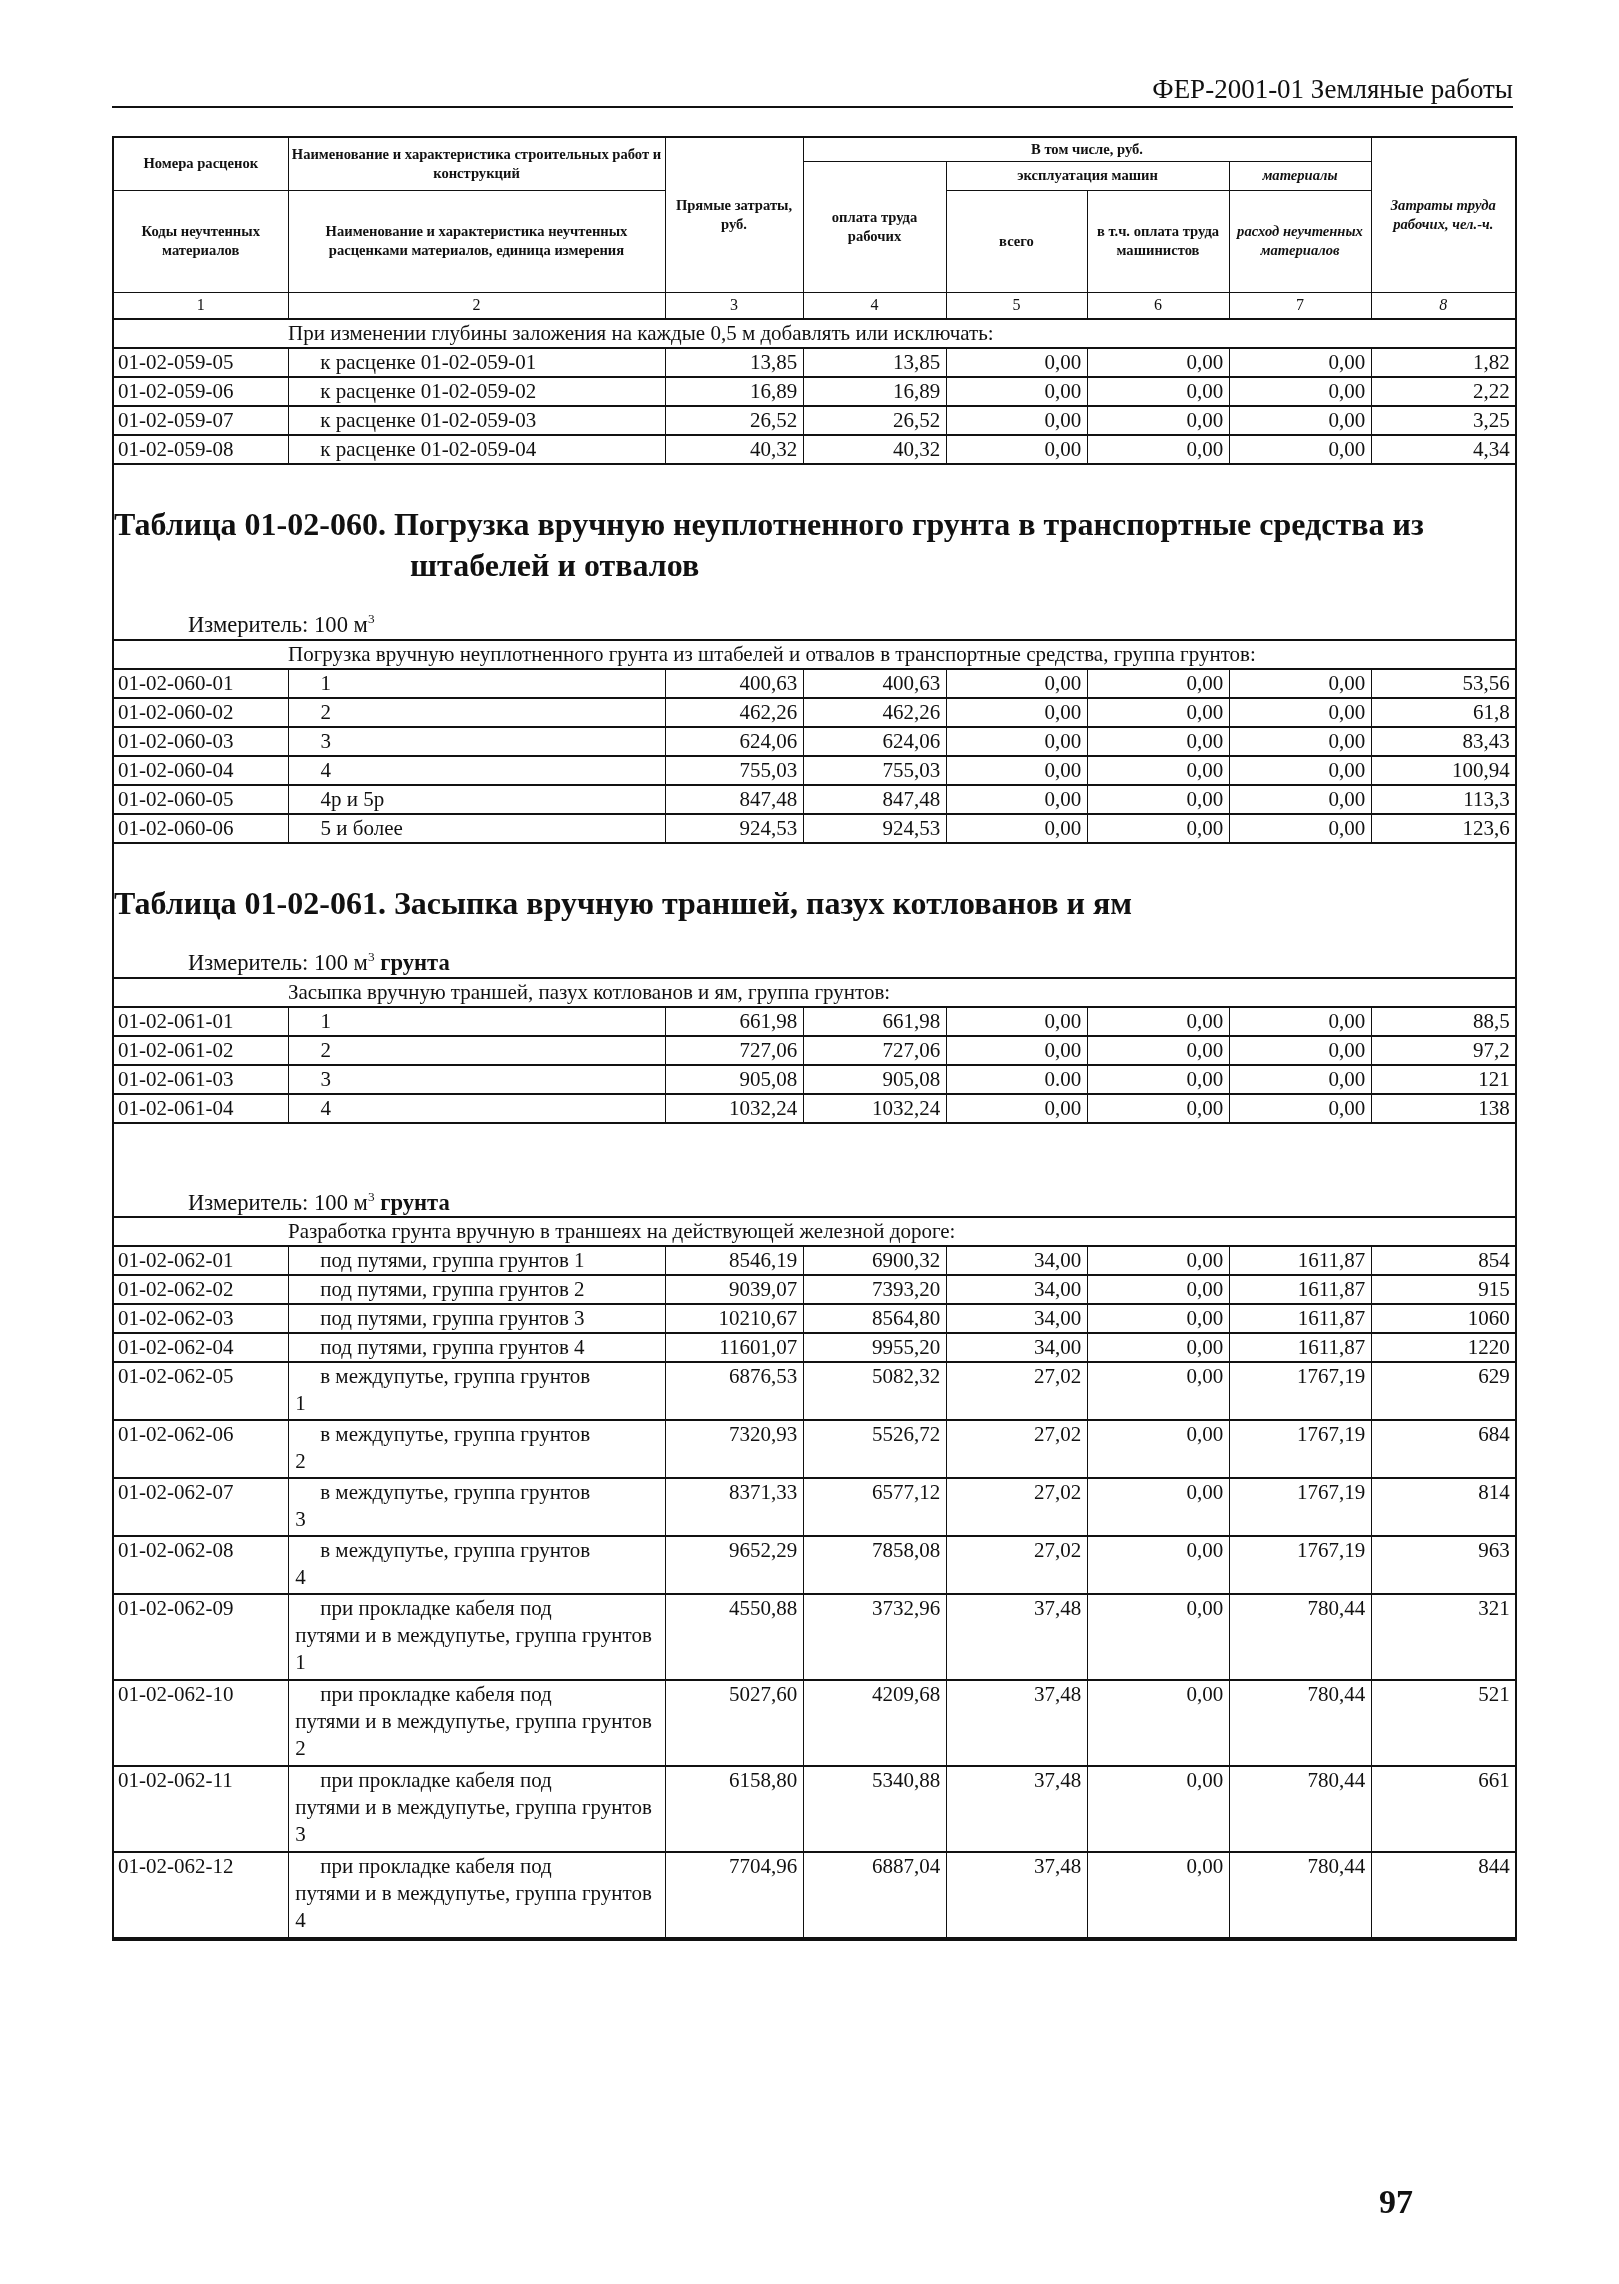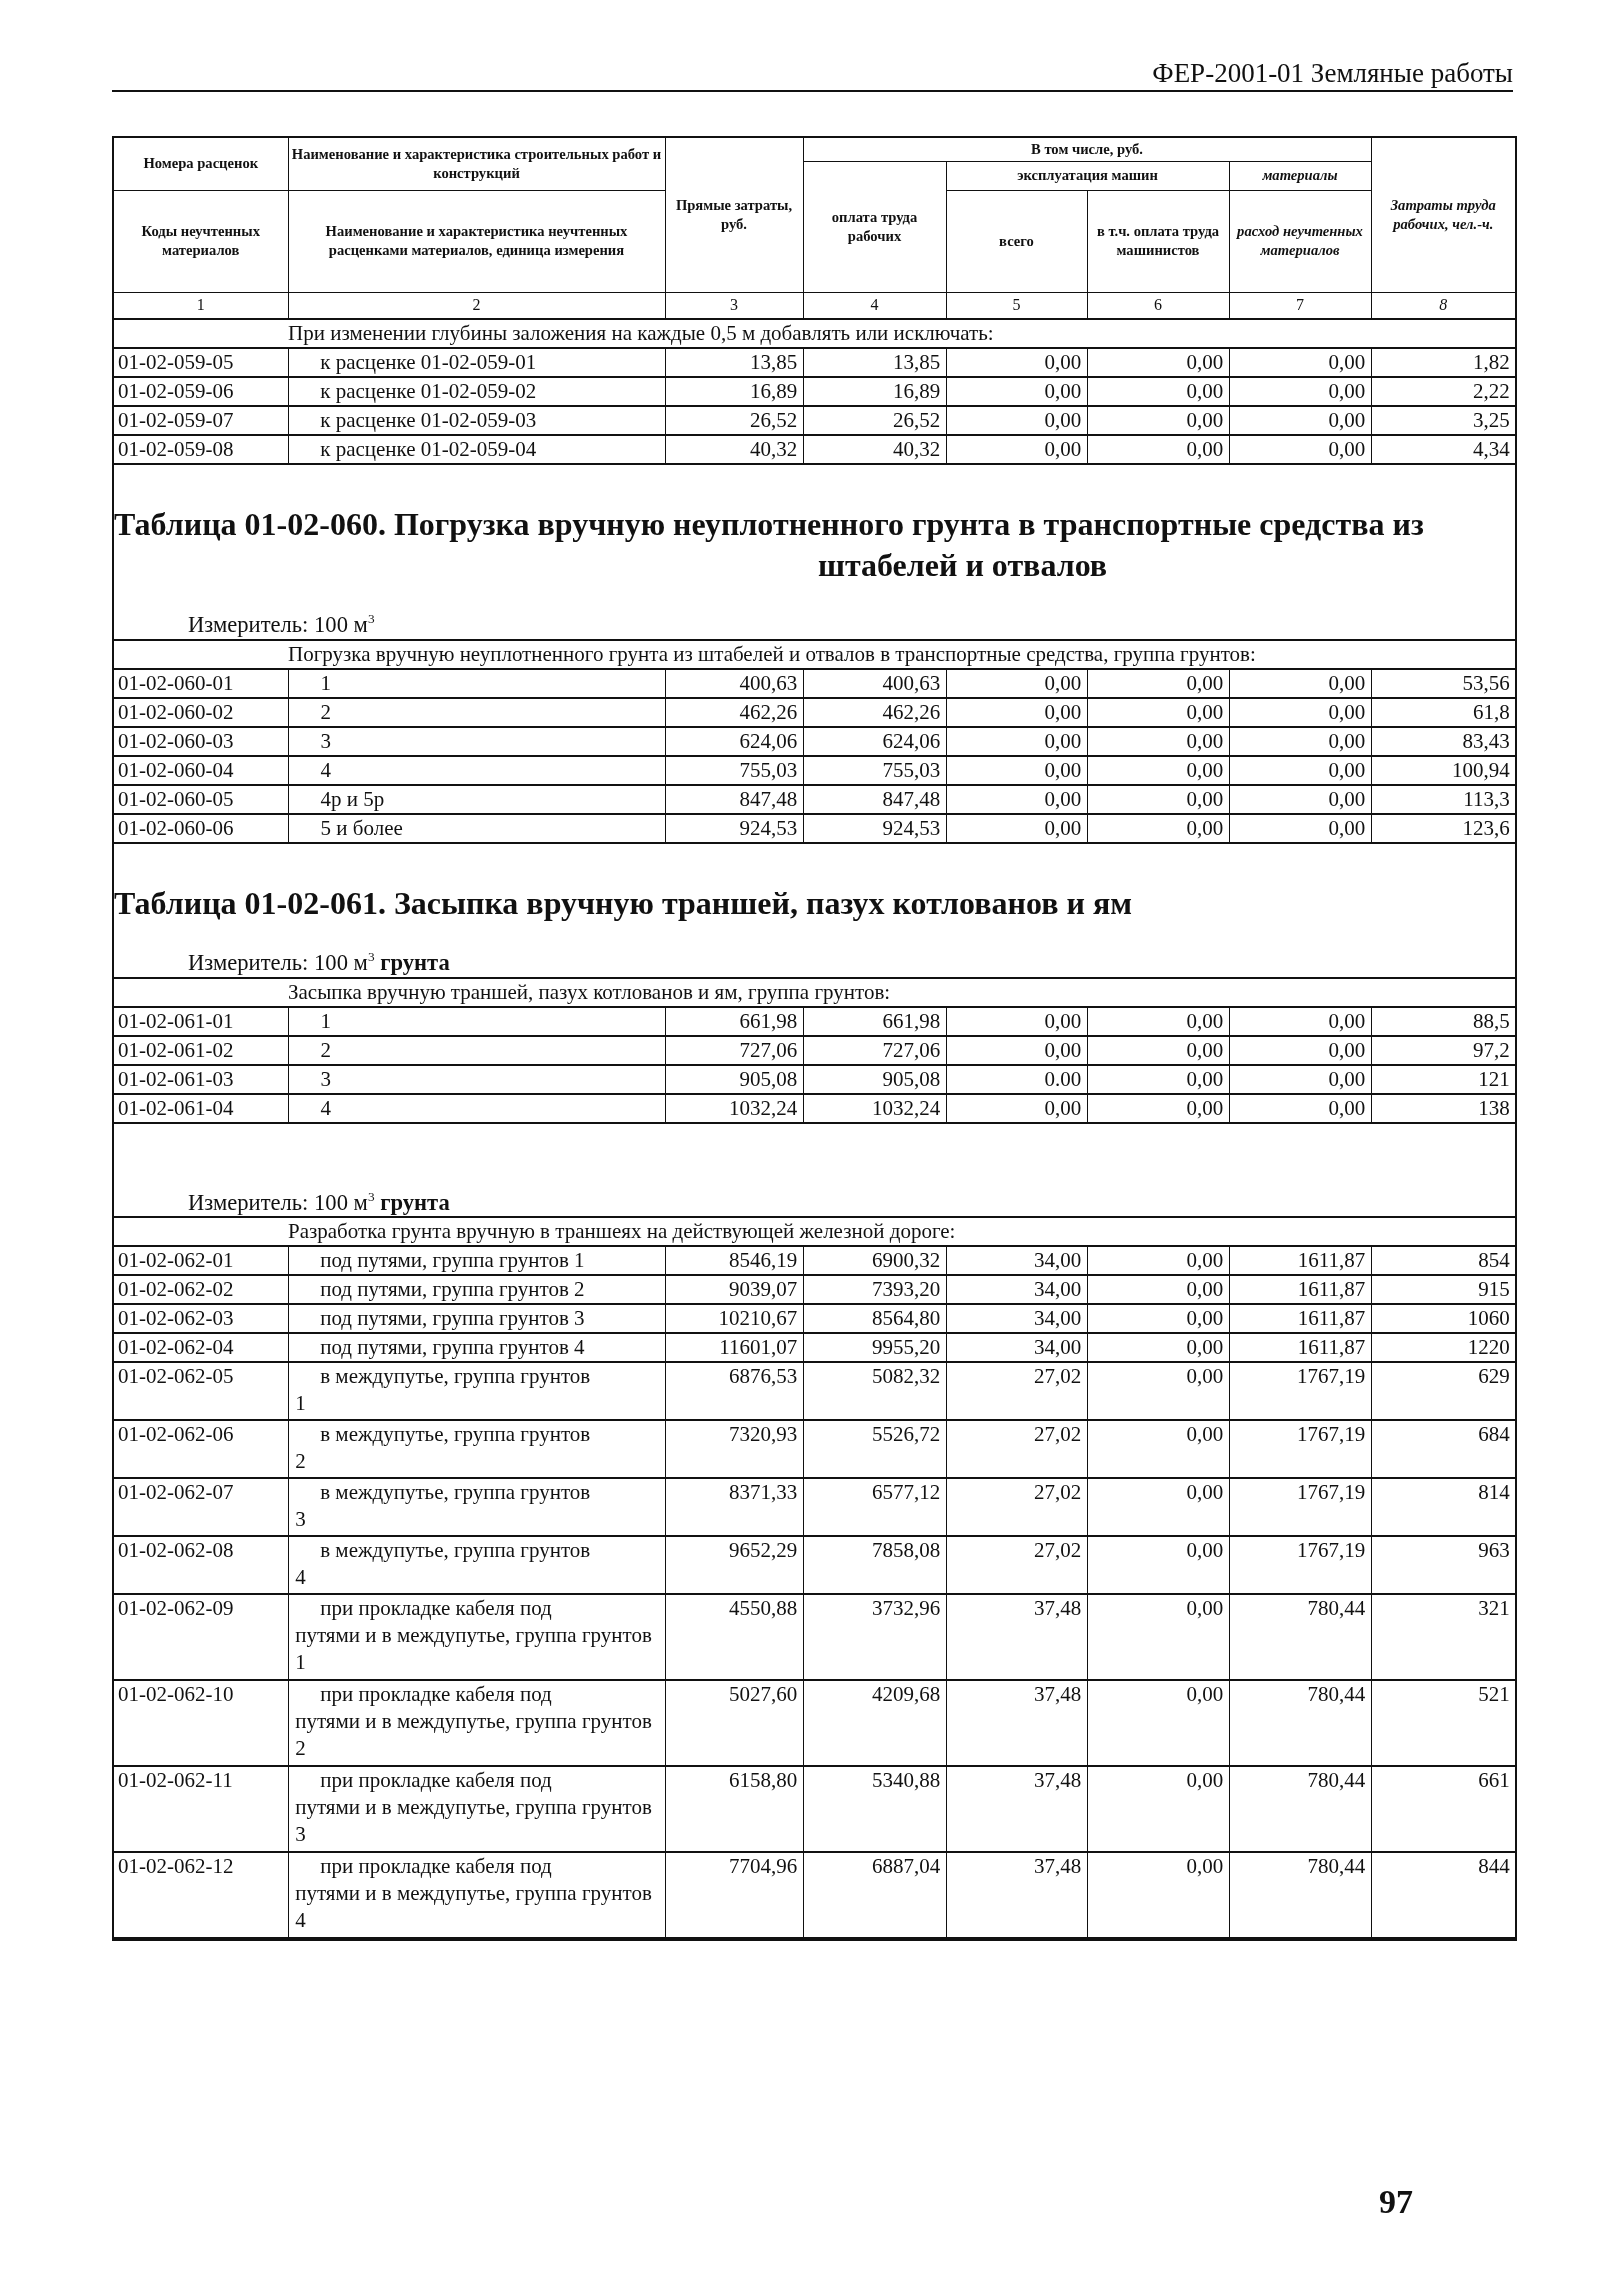--- a/index.html
+++ b/index.html
@@ -1,19 +1,19 @@
 <!DOCTYPE html>
 <html style="font-size:10.6px"><head>
 <meta charset="utf-8">
 <style>
   html, body { margin: 0; padding: 0; background: #ffffff; }
   body { width: 1620px; height: 2284px; position: relative; overflow: hidden;
          font-family: "Liberation Serif", "DejaVu Serif", serif; color: #111; }
 
-  .running-header { position: absolute; left: 112px; top: 57px; width: 1401px; height: 33px;
+  .running-header { position: absolute; left: 112px; top: 73px; width: 1401px; height: 33px;
                     border-bottom: 2px solid #111; }
   .running-header span { position: absolute; right: 0; bottom: 1.3px; font-size: 27px; }
 
   .frame { position: absolute; left: 112px; top: 136px; width: 1401px;
            border-left: 2px solid #111; border-right: 2px solid #111; border-bottom: 2px solid #111; }
 
   table { border-collapse: collapse; width: 100%; table-layout: fixed; }
   col.c1 { width: 174px; } col.c2 { width: 377px; } col.c3 { width: 138px; }
   col.c4 { width: 143px; } col.c5 { width: 141px; } col.c6 { width: 142px; }
   col.c7 { width: 142px; } col.c8 { width: 144px; }
@@ -33,21 +33,21 @@
   .data td.desc { padding-left: 6.7px; padding-right: 2.7px; }
   .data td.desc .first { padding-left: 25px; }
   .data td.desc.short { padding-left: 32px; }
   .data tr.h2 td { height: 56px; }
   .data tr.h3 td { height: 84px; }
 
   .subhead { font-weight: normal; font-size: 21px; line-height: 27px;
              padding: 0 6.7px 0 174px; border-bottom: 2px solid #111; }
 
   .table-title { font-weight: bold; font-size: 32px; line-height: 41px; padding: 0 0 0 0; }
-  .table-title .t-line2 { padding-left: 296px; text-align: center; }
+  .table-title .t-line2 { padding-left: 296px; }
   .measure { font-size: 22.6px; line-height: 29px; padding-left: 74px; border-bottom: 2px solid #111; }
   .measure b { font-weight: bold; }
   .measure sup { font-size: 13.3px; }
 
   .gap-before-title { height: 39px; }
   .gap-after-title { height: 18.6px; }
 
   .page-number { position: absolute; left: 1379px; top: 2183px; font-size: 34px; font-weight: bold; }
 </style>
 </head>

